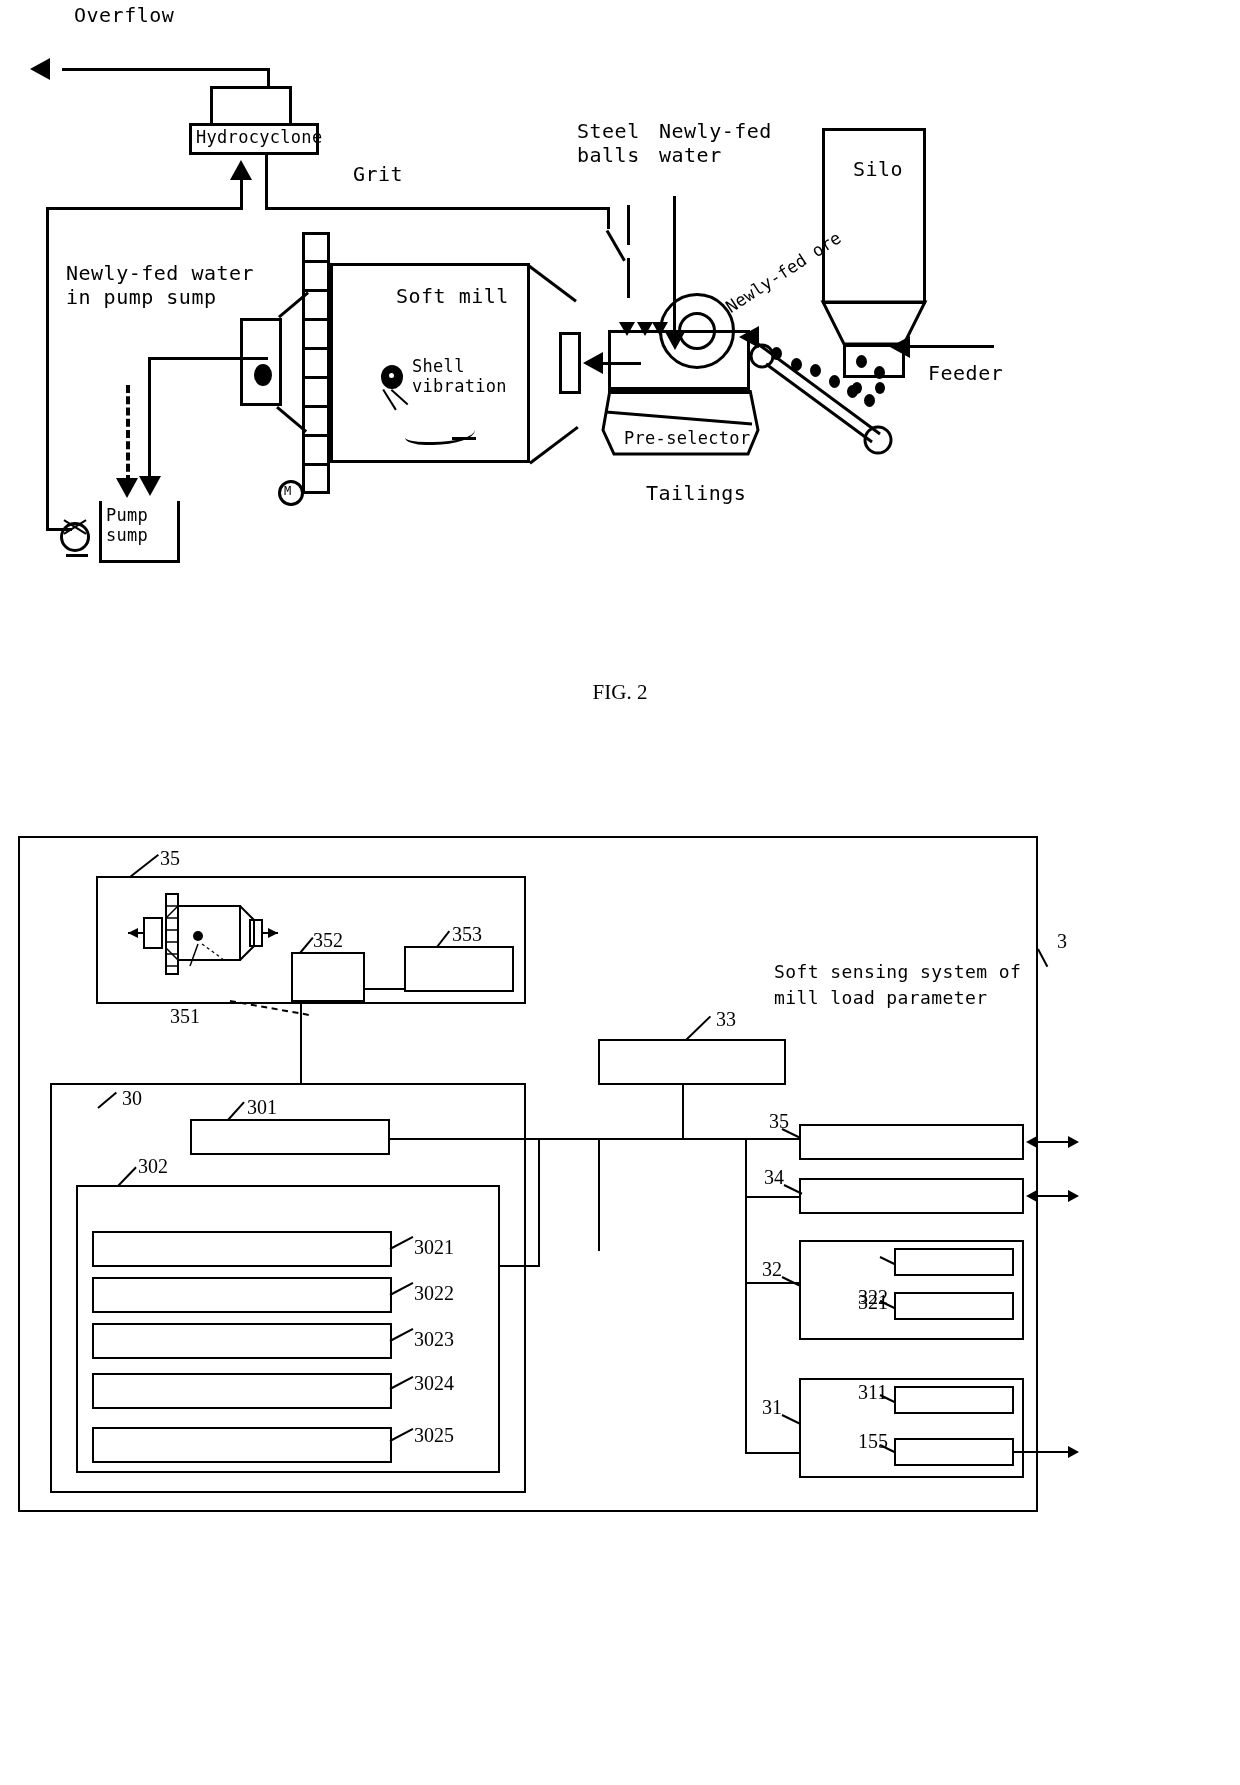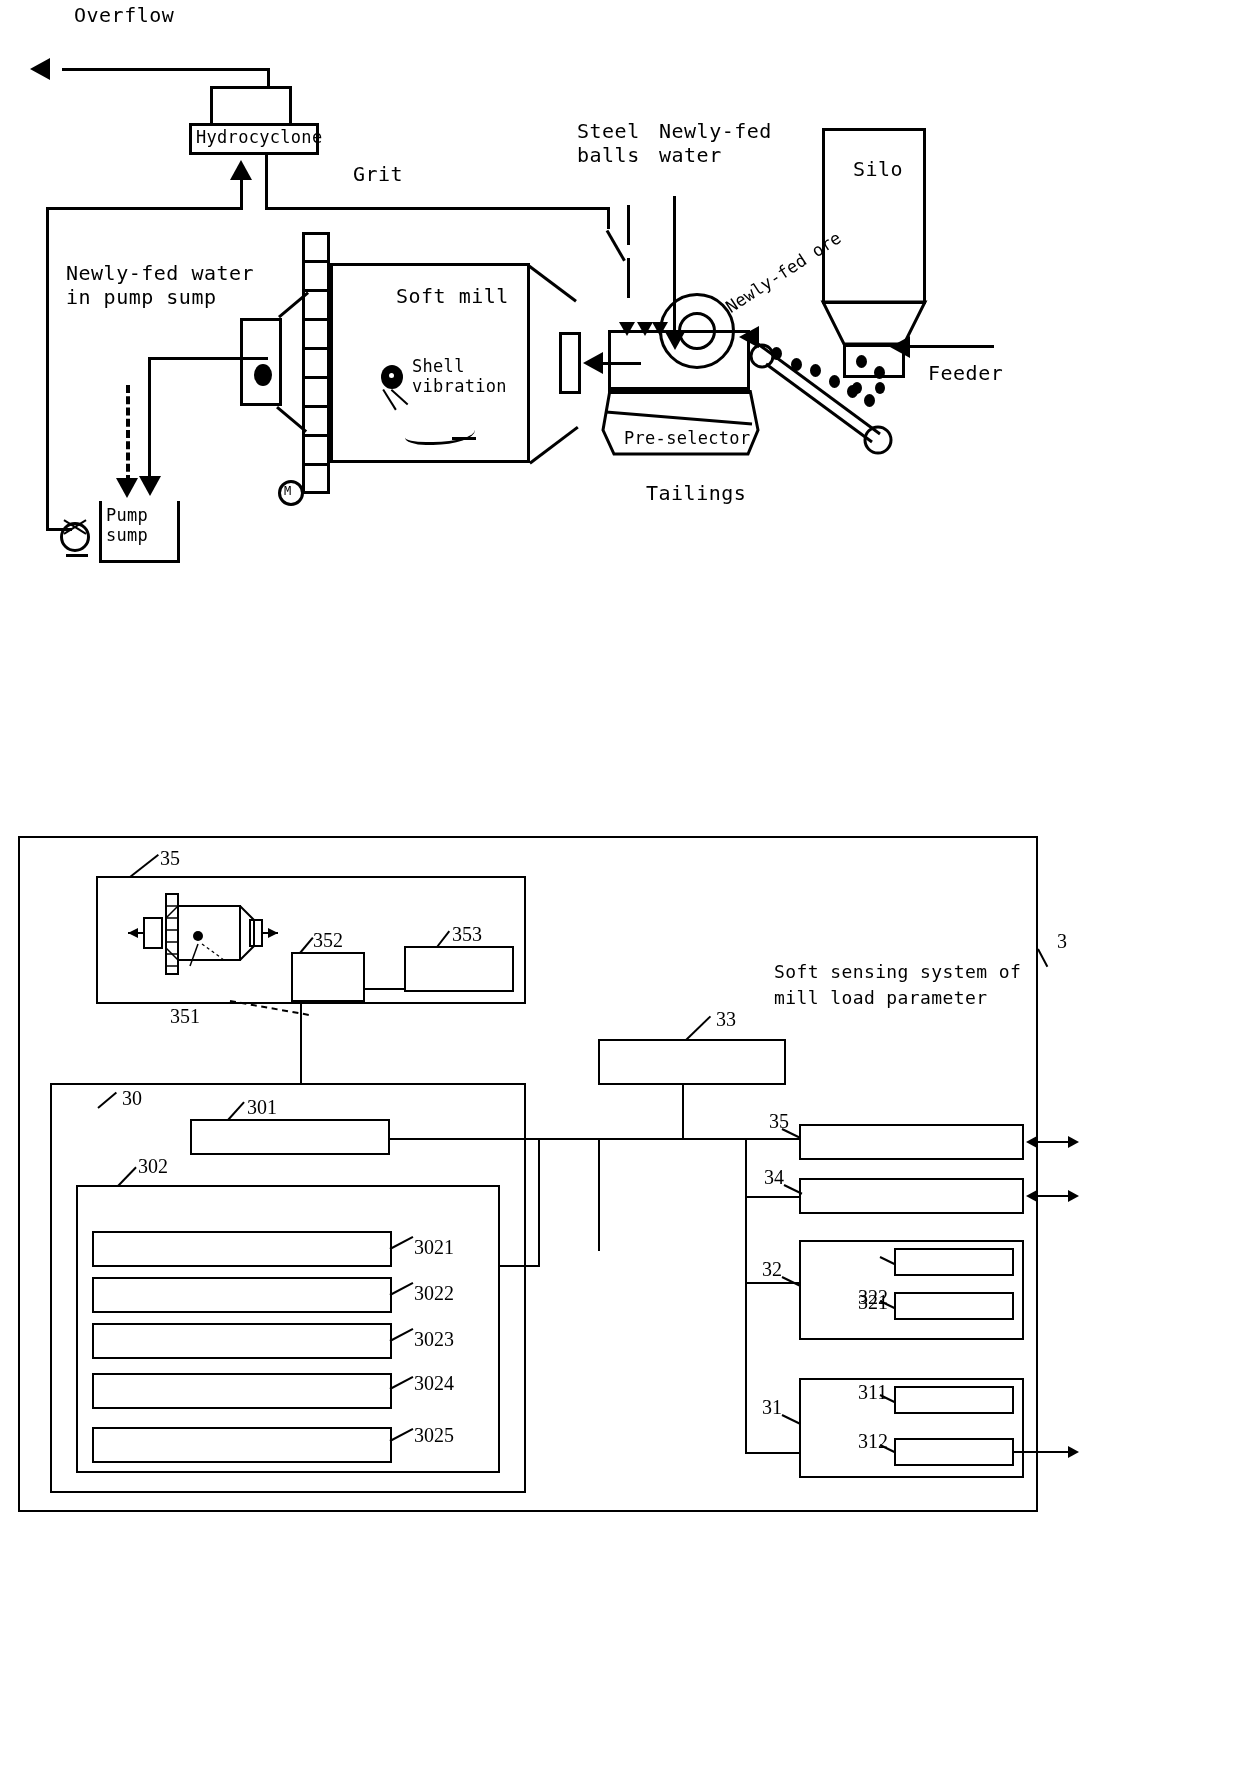--- a/index.html
+++ b/index.html
@@ -204,20 +204,21 @@
     </svg>
   </div>
 
   <div class="box" style="left:843px;top:344px;width:62px;height:34px;"></div>
   <div class="hline" style="left:908px;top:345px;width:86px;"></div>
   <div class="arrL" style="left:890px;top:336px;"></div>
   <div class="lbl f2" style="left:928px;top:362px;">Feeder</div>
   <div class="dot" style="left:852px;top:382px;width:10px;height:12px;"></div>
   <div class="dot" style="left:875px;top:382px;width:10px;height:12px;"></div>
 
+  <div class="figcap" style="left:0;top:680px;">FIG. 2</div>
 </div>
 
 <div class="abs" style="left:0;top:0;width:1240px;height:1785px;">
 
   <div class="boxthin" style="left:18px;top:836px;width:1020px;height:676px;"></div>
   <div class="lbl f3n" style="left:1057px;top:930px;">3</div>
   <div class="hthin" style="left:1038px;top:948px;width:20px;transform:rotate(62deg);transform-origin:left center;"></div>
 
   <div class="lbl f3t" style="left:774px;top:915px;"><span>Soft sensing system of
 mill load parameter</span></div>
@@ -337,20 +338,20 @@
   <div class="lbl f3n" style="left:858px;top:1286px;">322</div>
   <div class="hthin" style="left:880px;top:1300px;width:16px;transform:rotate(26deg);transform-origin:left center;"></div>
 
   <div class="boxthin" style="left:799px;top:1378px;width:225px;height:100px;"></div>
   <div class="lbl f3n" style="left:762px;top:1396px;">31</div>
   <div class="hthin" style="left:782px;top:1414px;width:20px;transform:rotate(26deg);transform-origin:left center;"></div>
   <div class="boxthin" style="left:894px;top:1386px;width:120px;height:28px;"></div>
   <div class="lbl f3n" style="left:858px;top:1381px;">311</div>
   <div class="hthin" style="left:880px;top:1394px;width:16px;transform:rotate(26deg);transform-origin:left center;"></div>
   <div class="boxthin" style="left:894px;top:1438px;width:120px;height:28px;"></div>
-  <div class="lbl f3n" style="left:858px;top:1430px;">312</div>
+  <div class="lbl f3n" style="left:858px;top:1430px;">155</div>
   <div class="hthin" style="left:880px;top:1444px;width:16px;transform:rotate(26deg);transform-origin:left center;"></div>
   <div class="hthin" style="left:1014px;top:1451px;width:60px;"></div>
   <div class="arrRs" style="left:1068px;top:1446px;"></div>
 
 </div>
 
 </div>
 
 </body></html>

